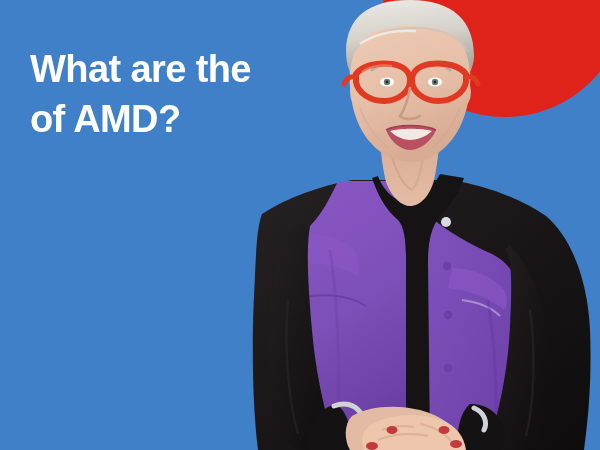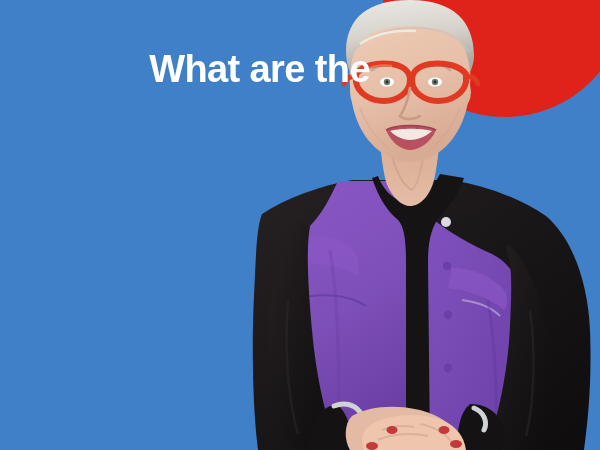--- a/index.html
+++ b/index.html
@@ -35,21 +35,21 @@
     top: 44px;
     width: 340px;
     color: #ffffff;
     font-size: 38px;
     font-weight: 700;
     line-height: 50px;
     letter-spacing: -0.6px;
     z-index: 40;
     text-shadow: 0 0 1px rgba(63,128,200,0.25);
   }
-  .headline .ln { display: block; white-space: nowrap; text-align: right; }
+  .headline .ln { display: block; white-space: nowrap; }
 
   
   .subject {
     position: absolute;
     left: 0; top: 0;
     width: 600px; height: 450px;
     z-index: 30;
     pointer-events: none;
   }
   .subject svg { display: block; }
@@ -279,15 +279,16 @@
         <ellipse cx="372" cy="446" rx="6" ry="4" fill="#c43a3c"></ellipse>
         <ellipse cx="392" cy="430" rx="5.5" ry="4" fill="#c43a3c"></ellipse>
         <ellipse cx="444" cy="430" rx="5.5" ry="4" fill="#c43a3c"></ellipse>
         <ellipse cx="456" cy="444" rx="6" ry="4" fill="#c43a3c"></ellipse>
       </g>
     </svg>
   </div>
 
   <div class="headline">
     <span class="ln">What are the</span>
+    <span class="ln">of AMD?</span>
   </div>
 
 </div>
 
 </body></html>

